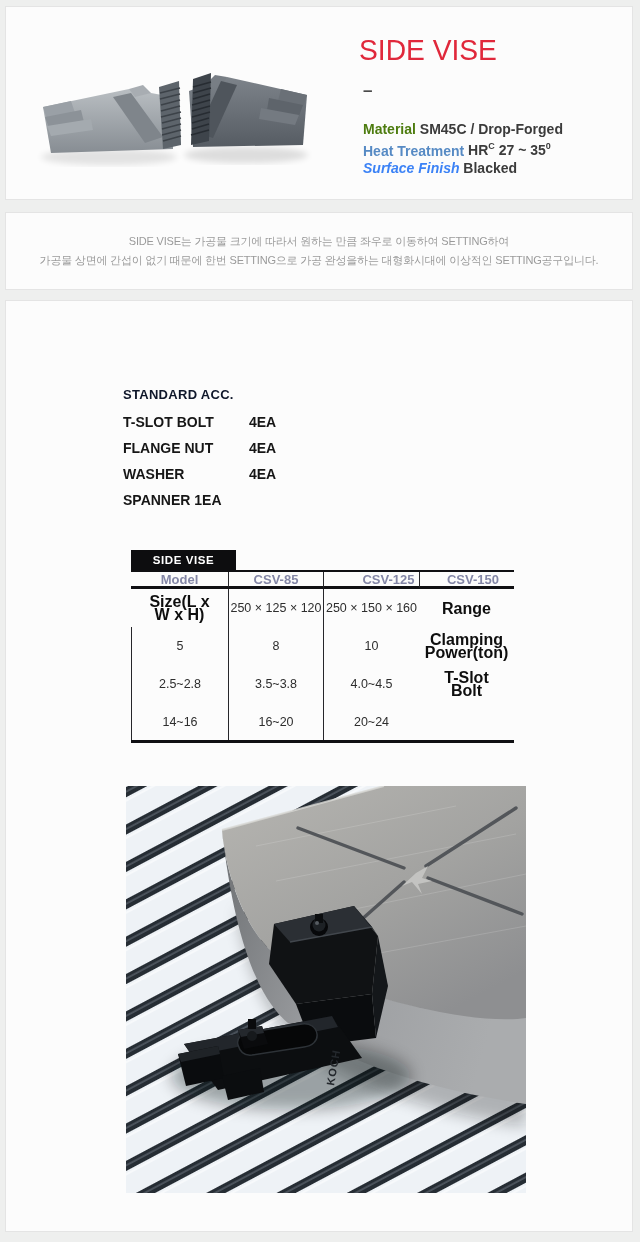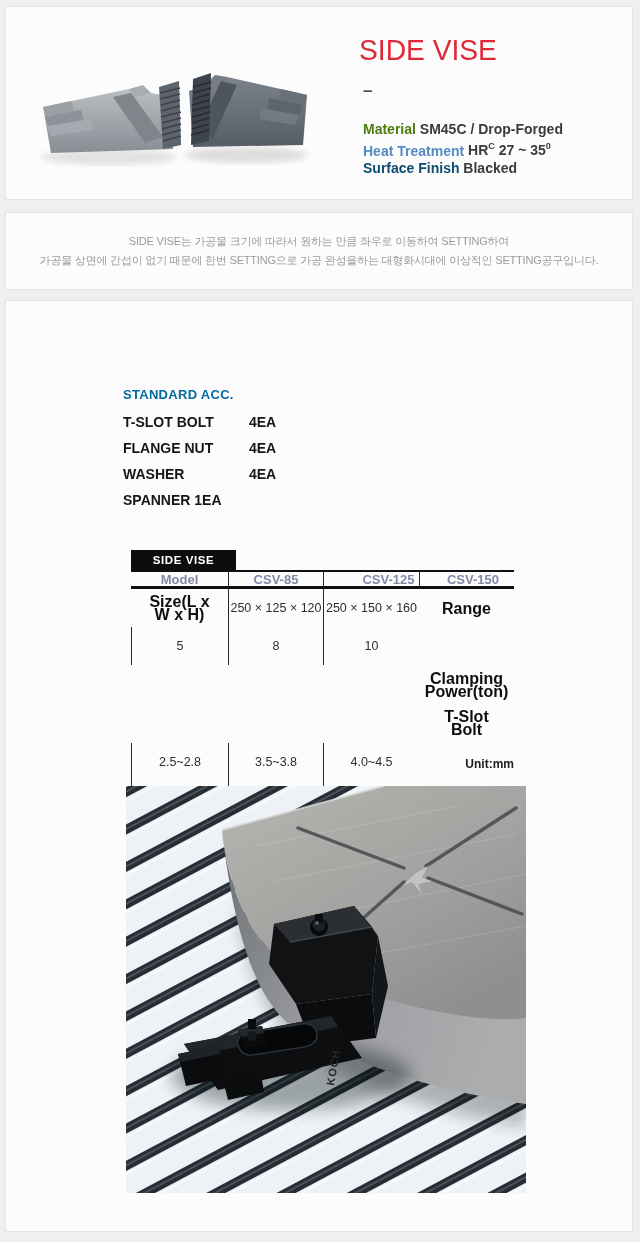--- a/index.html
+++ b/index.html
@@ -53,21 +53,21 @@
     border-top:2px solid #101013;border-bottom:3px solid #101013;
     display:grid;grid-template-columns:97px 95px 96px 95px;
   }
   .tbl .cell{
     display:flex;align-items:center;justify-content:center;text-align:center;
     box-sizing:border-box;
   }
   .tbl .hdr{height:17px;font-size:13px;font-weight:700;border-bottom:3px solid #101013;}
   .tbl .rowlbl{font-size:16px;font-weight:700;color:#0e0e0e;line-height:13px;padding:0 12px;}
   .tbl .val{font-size:12.5px;color:#2e2e2e;font-weight:400;}
-  .tbl .r1{height:38px;} .tbl .r2{height:38px;} .tbl .r3{height:38px;margin-top:39px;} .tbl .r4{height:37px;}
+  .tbl .r1{height:38px;} .tbl .r2{height:38px;} .tbl .r3{height:38px;} .tbl .r4{height:37px;}
   .tbl .vline{border-left:1px solid #26262a;}
   .tbl-unit{
     position:absolute;left:125px;top:456px;width:383px;
     text-align:right;font-size:12px;font-weight:700;color:#1c1c1c;
   }
 
   
   .photo{position:absolute;left:120px;top:485px;width:400px;height:407px;overflow:hidden;}
 </style>
 </head>
@@ -146,36 +146,36 @@
   <div class="hero-specs">
     <div>
       <span class="lbl" style="color: #4d7c0f;">Material</span>
       <span>SM45C / Drop-Forged</span>
     </div>
     <div>
       <span class="lbl" style="color: rgb(86, 138, 196);">Heat Treatment</span>
       <span><span>HR</span><sup>C</sup> <span>27 ~ 35</span><sup>0</sup></span>
     </div>
     <div>
-      <span class="lbl" style="color: #0c4a6e;">Surface Finish</span>
+      <span class="lbl" style="color: #3b82f6; font-style: italic;">Surface Finish</span>
       <span>Blacked</span>
     </div>
   </div>
 </div>
 
 <div class="card" id="card-desc">
   <div class="desc">
     <div>SIDE VISE는 가공물 크기에 따라서 원하는 만큼 좌우로 이동하여 SETTING하여</div>
     <div>가공물 상면에 간섭이 없기 때문에 한번 SETTING으로 가공 완성을하는 대형화시대에 이상적인 SETTING공구입니다.</div>
   </div>
 </div>
 
 <div class="card" id="card-main">
 
-  <div class="acc-title" id="acc-title" style="color: #0369a1;">STANDARD ACC.</div>
+  <div class="acc-title" id="acc-title" style="color: #0f172a;">STANDARD ACC.</div>
 
   <div class="acc-list">
     <div class="acc-row">
       <span>T-SLOT BOLT</span>
       <span>4EA</span>
     </div>
     <div class="acc-row">
       <span>FLANGE NUT</span>
       <span>4EA</span>
     </div>
@@ -211,21 +211,20 @@
     <div class="cell val r3 vline">2.5~2.8</div>
     <div class="cell val r3 vline">3.5~3.8</div>
     <div class="cell val r3 vline">4.0~4.5</div>
 
     <div class="cell rowlbl r4">T-Slot Bolt</div>
     <div class="cell val r4 vline">14~16</div>
     <div class="cell val r4 vline">16~20</div>
     <div class="cell val r4 vline">20~24</div>
   </div>
 
-  <div class="tbl-unit">Unit:mm</div>
 
   <div class="photo">
     <svg width="400" height="407" viewBox="0 0 400 407">
       <defs>
         <pattern id="pSlots" width="40" height="33" patternUnits="userSpaceOnUse" patternTransform="rotate(-28)">
           <rect width="40" height="33" fill="#eef2f6"></rect>
           <rect y="1" width="40" height="9" fill="#262d34"></rect>
           <rect y="4.2" width="40" height="1.8" fill="#4d555e"></rect>
           <rect y="12" width="40" height="2" fill="#ffffff" opacity=".55"></rect>
         </pattern>

